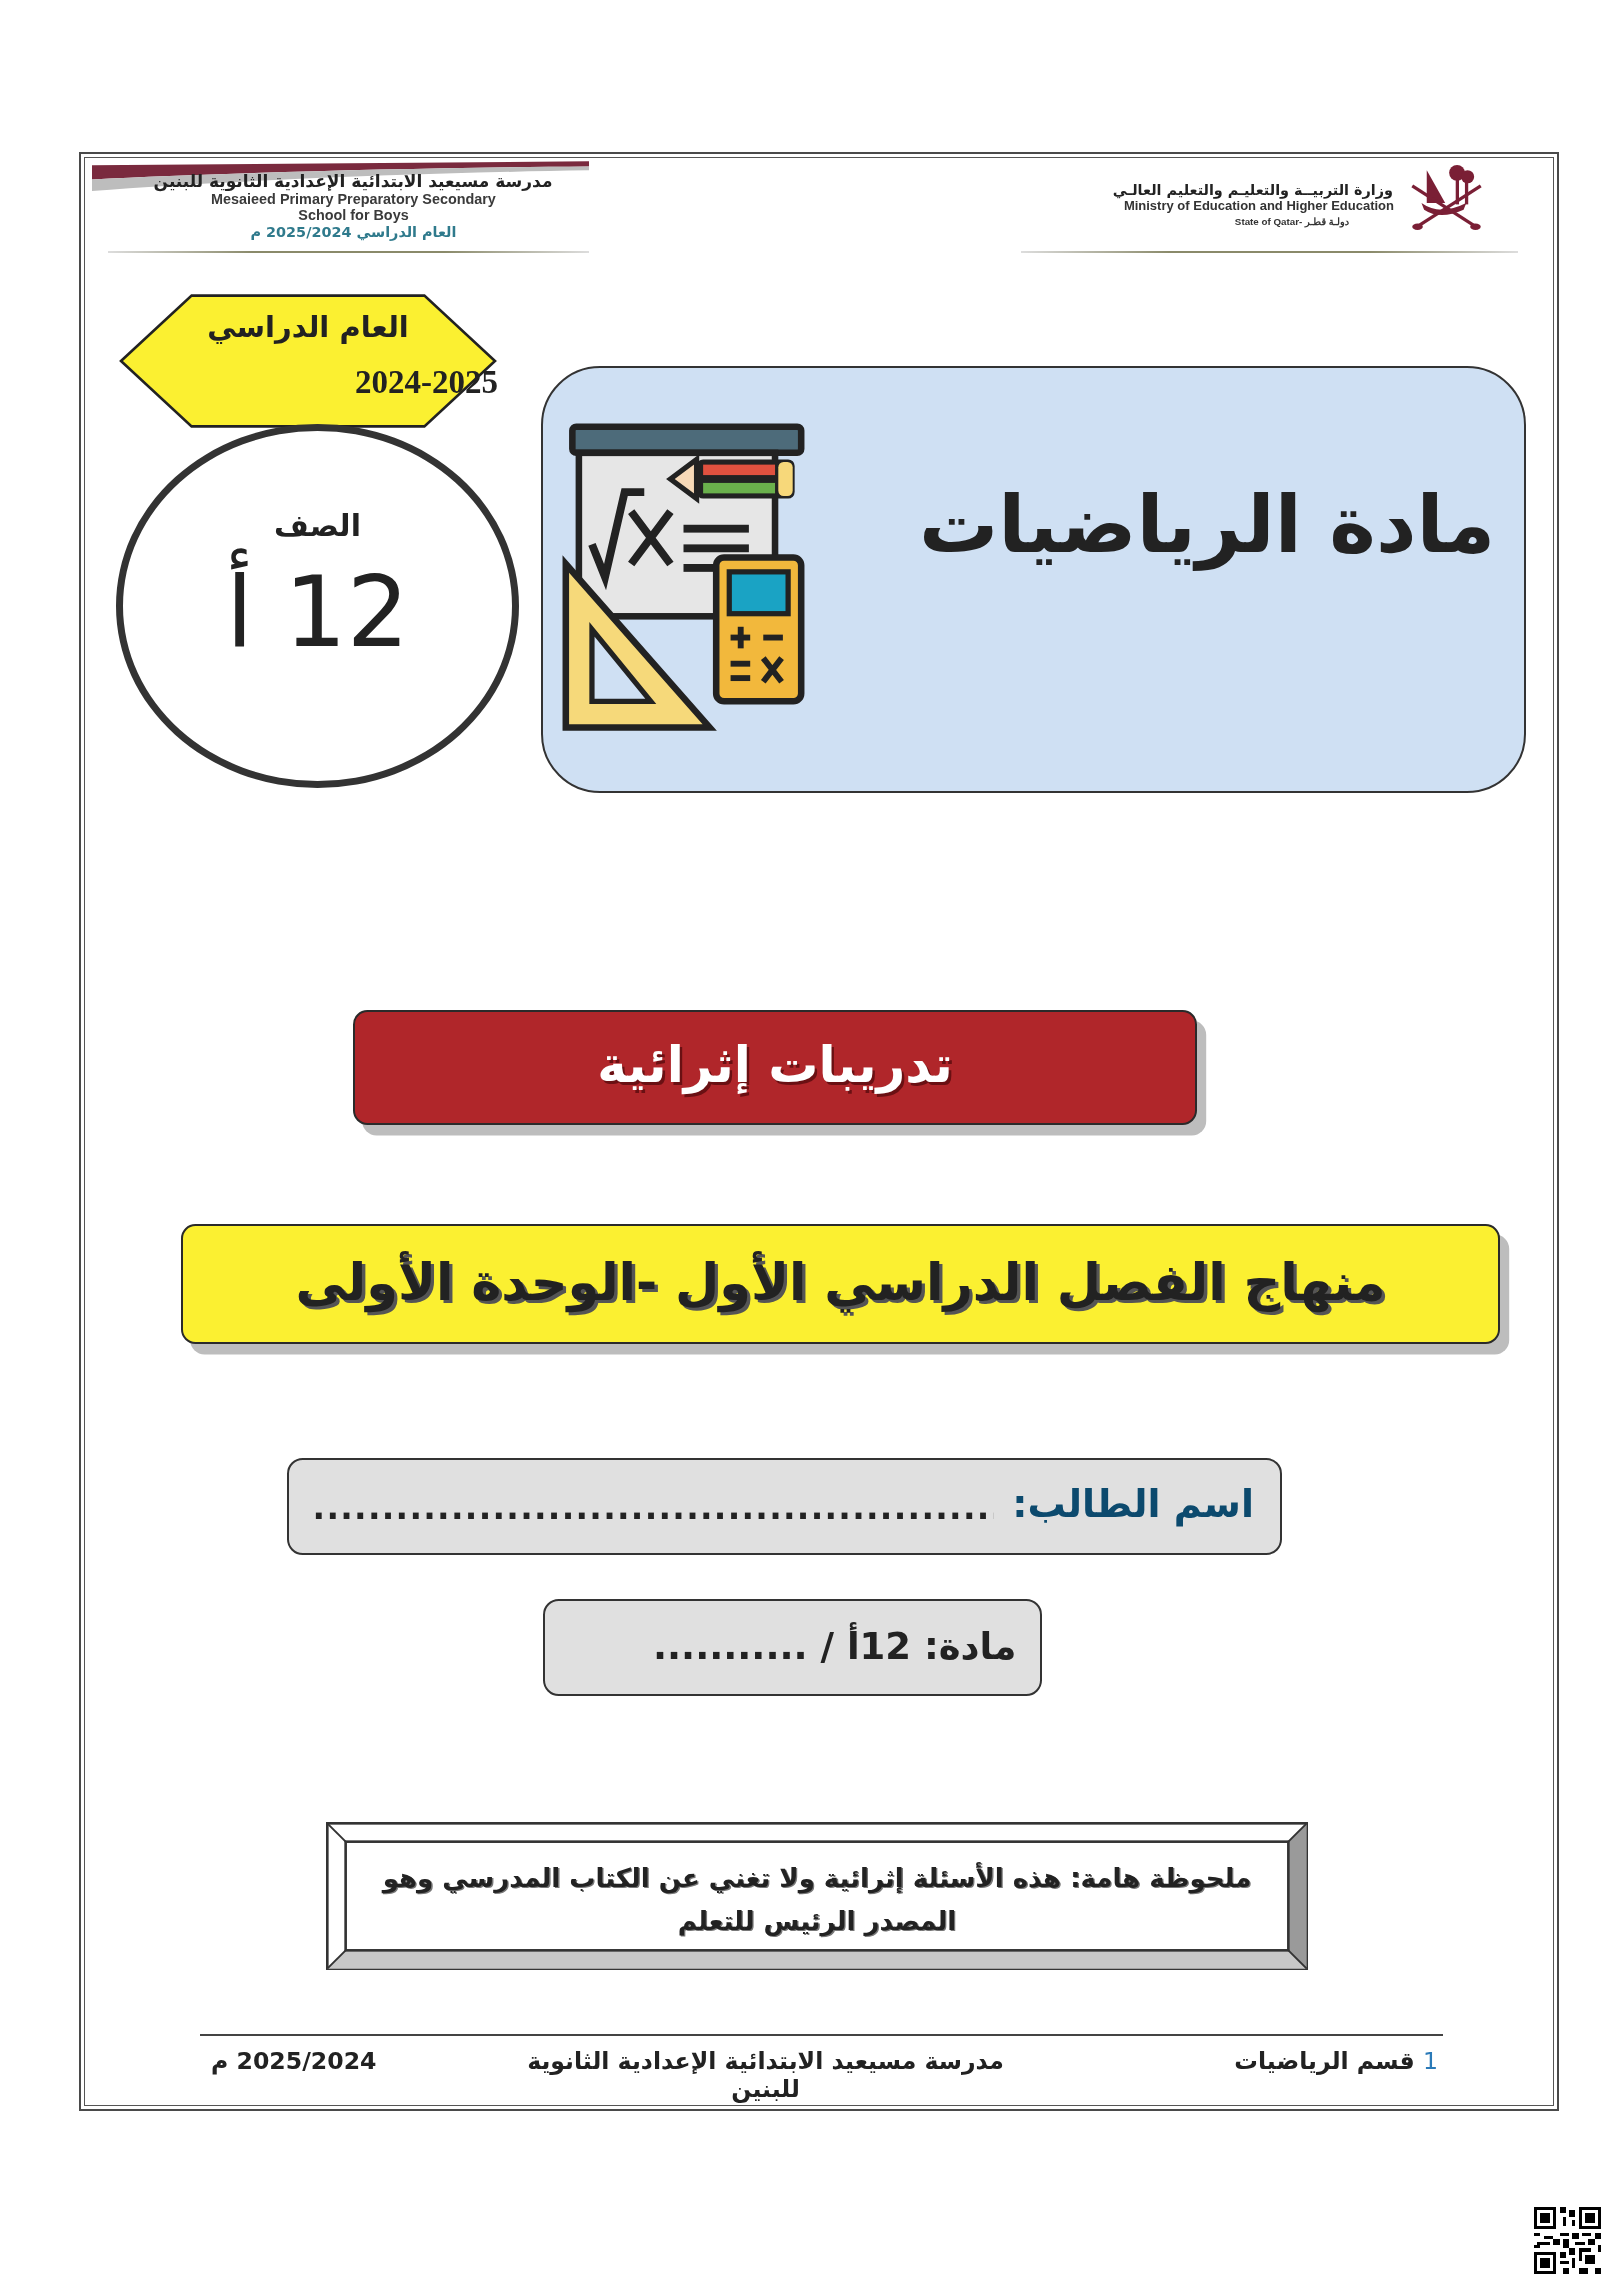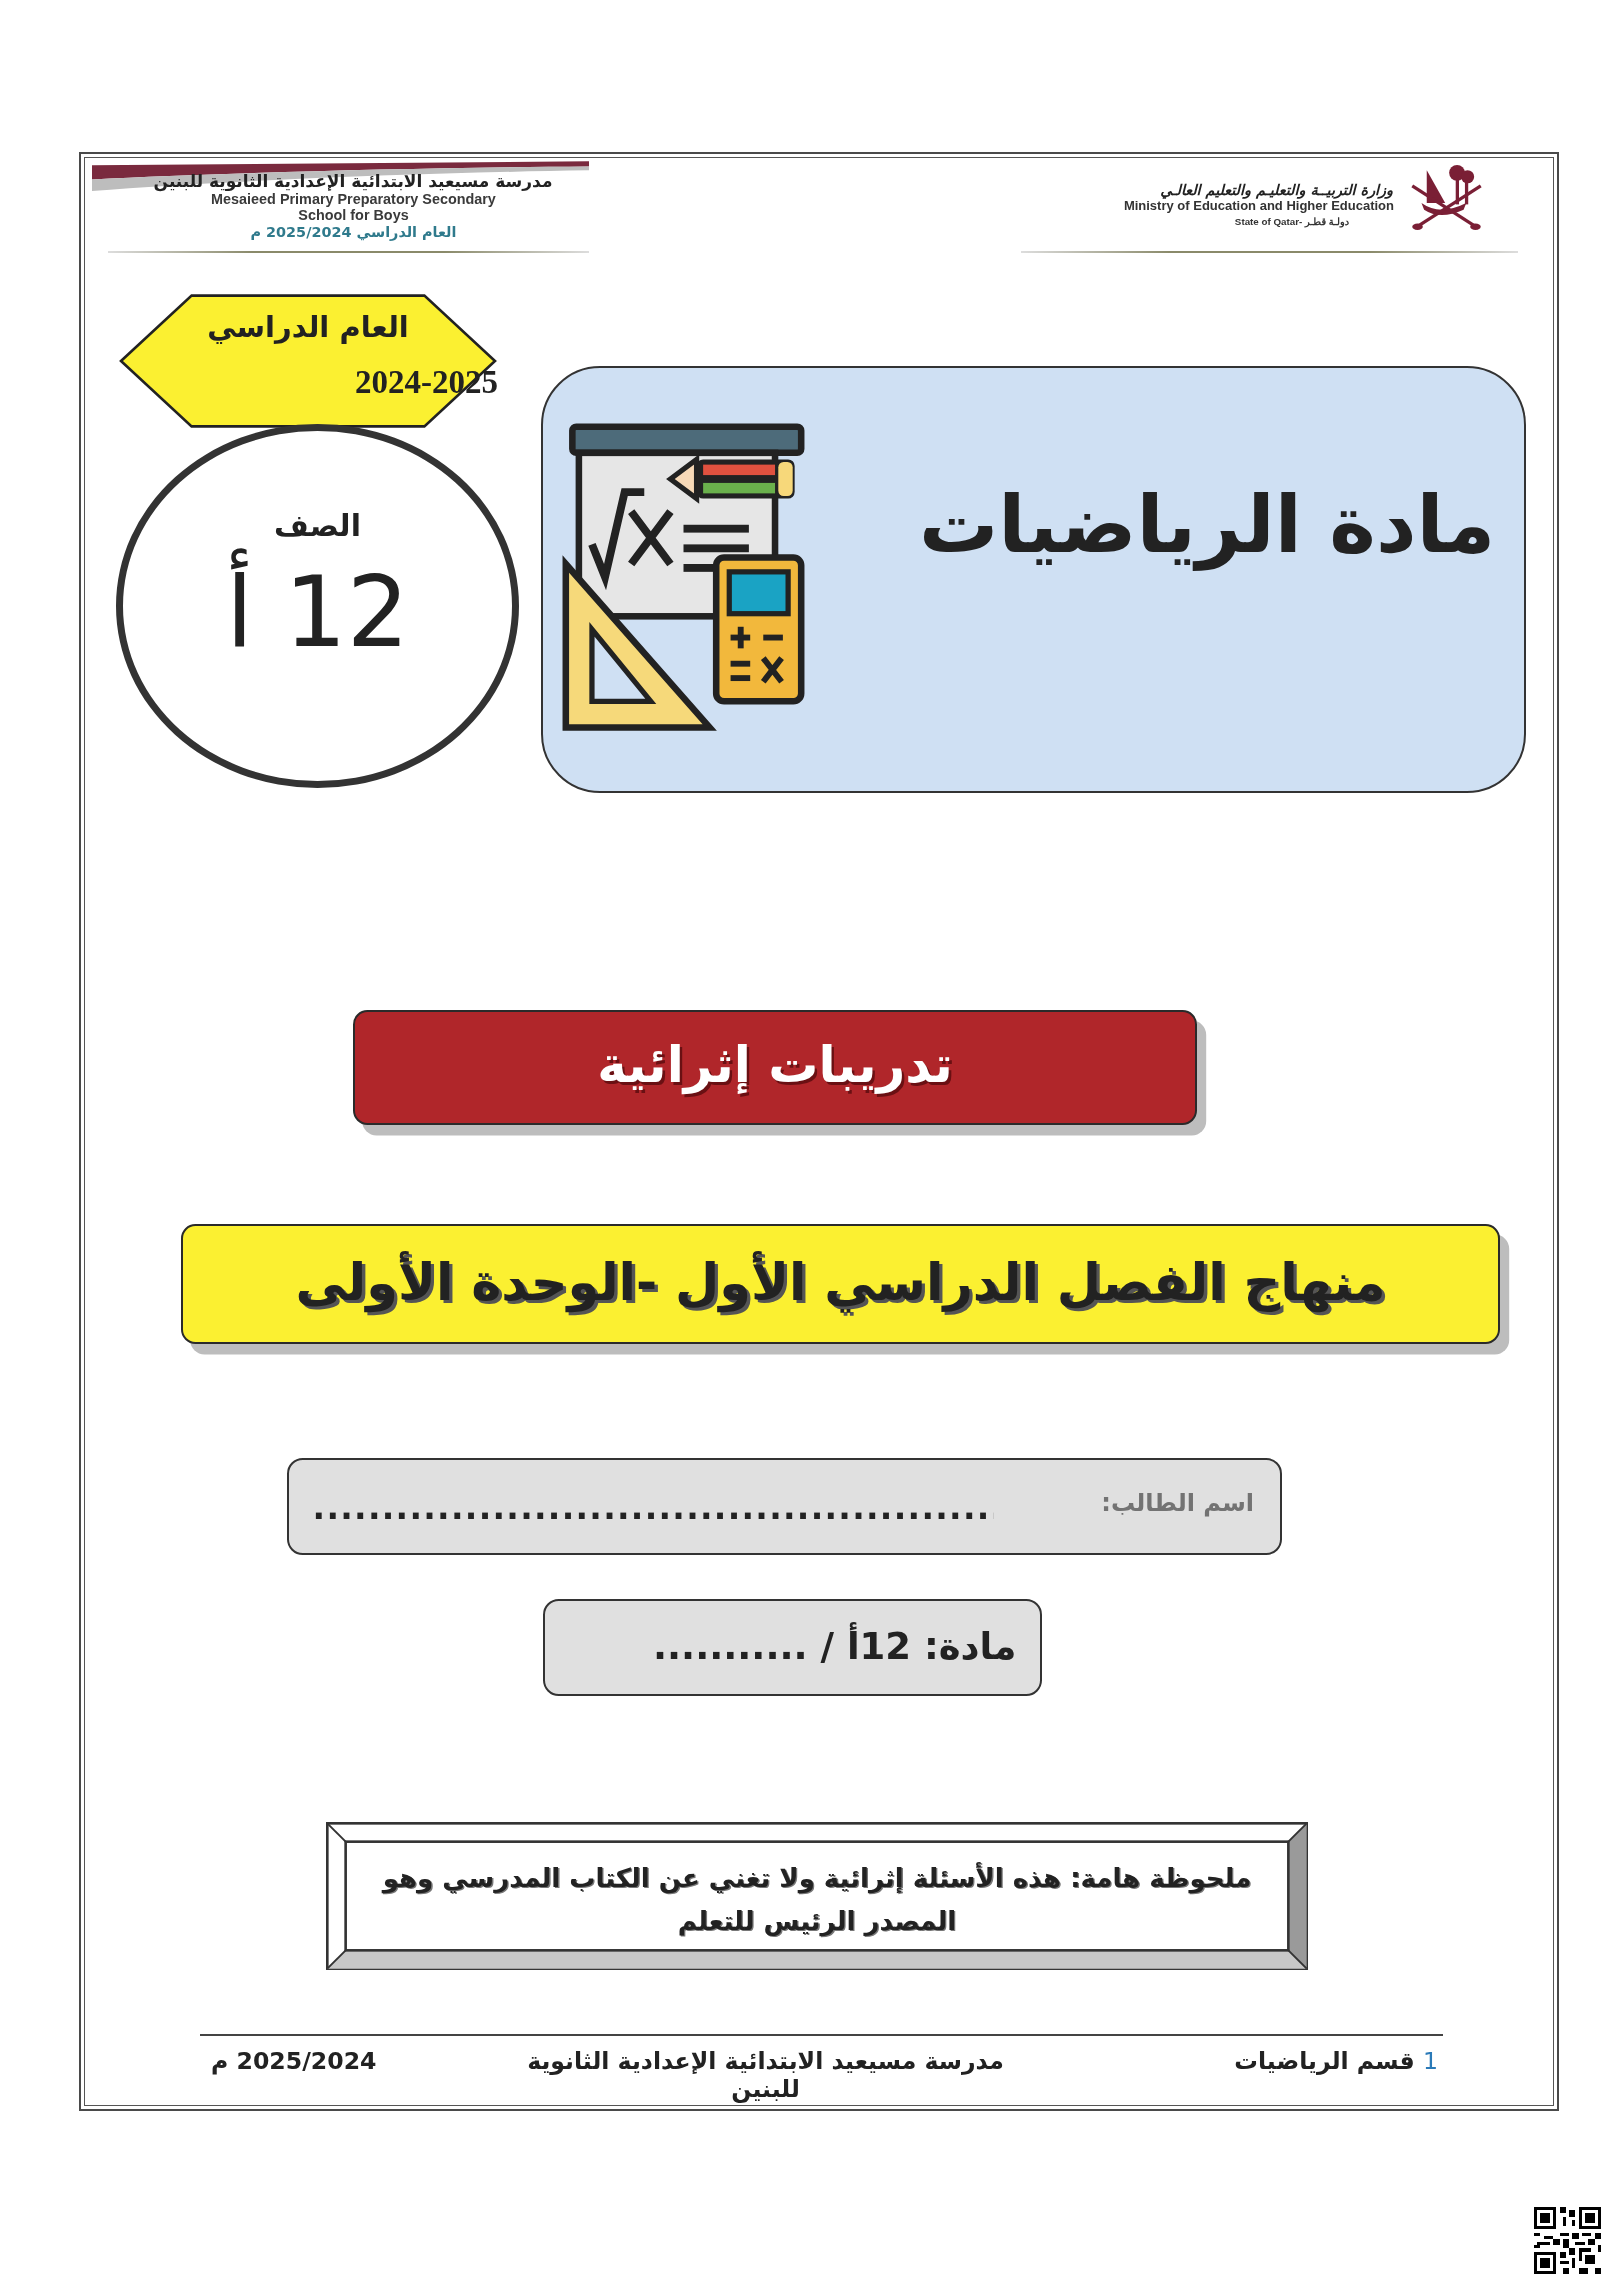--- a/index.html
+++ b/index.html
@@ -10,21 +10,21 @@
   .frame { left: 79px; top: 152px; width: 1480px; height: 1959px; border: 2px solid #4a4a4a; box-sizing: border-box; }
   .frame::after { content: ""; position: absolute; left: 3.3px; top: 3.3px; right: 3.3px; bottom: 3.3px; border: 1.3px solid #555; }
 
   
   .hdr-swoosh { left: 92px; top: 160px; width: 497px; height: 31px; }
   .school-ar { left: 124px; top: 171px; width: 458px; text-align: center; font-family: "DejaVu Sans", sans-serif; font-weight: bold; font-size: 17px; color: #222; direction: rtl; }
   .school-en { left: 118px; top: 192px; width: 471px; text-align: center; font-family: "Liberation Sans", sans-serif; font-weight: bold; font-size: 14.4px; color: #3a3a3a; line-height: 15.7px; }
   .school-year { left: 118px; top: 224px; width: 471px; text-align: center; font-weight: bold; font-size: 14.4px; color: #2f7a8c; direction: rtl; }
   .hdr-line { top: 251px; height: 2px; background: linear-gradient(90deg, #ddd, #8a8a6a 30%, #8a8a6a 70%, #ddd); }
 
-  .min-ar { left: 1027px; top: 182px; width: 366px; text-align: right; font-weight: bold; font-size: 14.4px; color: #222; direction: rtl; font-style: italic; }
+  .min-ar { left: 1027px; top: 182px; width: 366px; text-align: right; font-weight: bold; font-size: 14.4px; color: #222; direction: rtl; }
   .min-en { left: 1008px; top: 198px; width: 386px; text-align: right; font-family: "Liberation Sans", sans-serif; font-weight: bold; font-size: 13px; color: #333; }
   .min-state { left: 1068px; top: 216px; width: 281px; text-align: right; font-family: "Liberation Sans", sans-serif; font-weight: bold; font-size: 9.8px; color: #333; }
   .emblem { left: 1407px; top: 157px; width: 79px; height: 79px; }
 
   
   .year-hex { left: 118px; top: 293px; width: 380px; height: 136px; }
   .year-hex svg { position: absolute; left: 0; top: 0; }
   .year-label { position: absolute; left: 0; right: 0; top: 17px; text-align: center; font-weight: bold; font-size: 29px; color: #222; direction: rtl; }
   .year-value { position: absolute; left: 0; right: 0; top: 71px; text-align: right; font-family: Liberation Serif, serif; font-weight: bold; font-size: 33px; color: #222; }
 
@@ -41,21 +41,21 @@
   
   .red-banner { left: 353px; top: 1010px; width: 844px; height: 115px; background: #b0262a; border: 2.6px solid #2a2a2a; border-radius: 14.4px; box-sizing: border-box; box-shadow: 9.2px 10.5px 0 #bdbdbd; }
   .red-banner span { display: block; text-align: center; line-height: 107px; font-weight: bold; font-size: 50px; color: #fff; direction: rtl; text-shadow: 2.6px 2.6px 0 #6a1013; }
 
   
   .yellow-banner { left: 181px; top: 1224px; width: 1319px; height: 120px; background: #fbf031; border: 2.6px solid #2a2a2a; border-radius: 14.4px; box-sizing: border-box; box-shadow: 9.2px 10.5px 0 #bdbdbd; }
   .yellow-banner span { display: block; text-align: center; line-height: 113px; font-weight: bold; font-size: 51px; color: #222; direction: rtl; text-shadow: 3.3px 3.3px 0 #555; }
 
   
   .name-box { left: 287px; top: 1458px; width: 995px; height: 97px; background: #e0e0e0; border: 2.6px solid #333; border-radius: 15.7px; box-sizing: border-box; }
-  .name-label { position: absolute; right: 26px; top: 29px; font-weight: bold; font-size: 24px; color: #737373; direction: rtl; }
+  .name-label { position: absolute; right: 26px; top: 22px; font-weight: bold; font-size: 38px; color: #0c4a6e; direction: rtl; }
   .name-dots { position: absolute; left: 23.6px; top: 27.5px; width: 681px; overflow: hidden; white-space: nowrap; font-weight: bold; font-size: 33px; color: #222; letter-spacing: 1.3px; }
 
   
   .class-box { left: 543px; top: 1599px; width: 499px; height: 97px; background: #e0e0e0; border: 2.6px solid #333; border-radius: 15.7px; box-sizing: border-box; }
   .class-field { position: absolute; right: 23.6px; top: 23.6px; font-weight: bold; font-size: 37px; color: #222; direction: rtl; white-space: nowrap; }
 
   
   .note-box { left: 326px; top: 1822px; width: 982px; height: 148px; }
   .note-text { position: absolute; left: 39px; right: 39px; top: 35px; text-align: center; font-weight: bold; font-size: 26px; line-height: 43px; color: #222; direction: rtl; text-shadow: 1.3px 1.3px 0 #777; }
 

